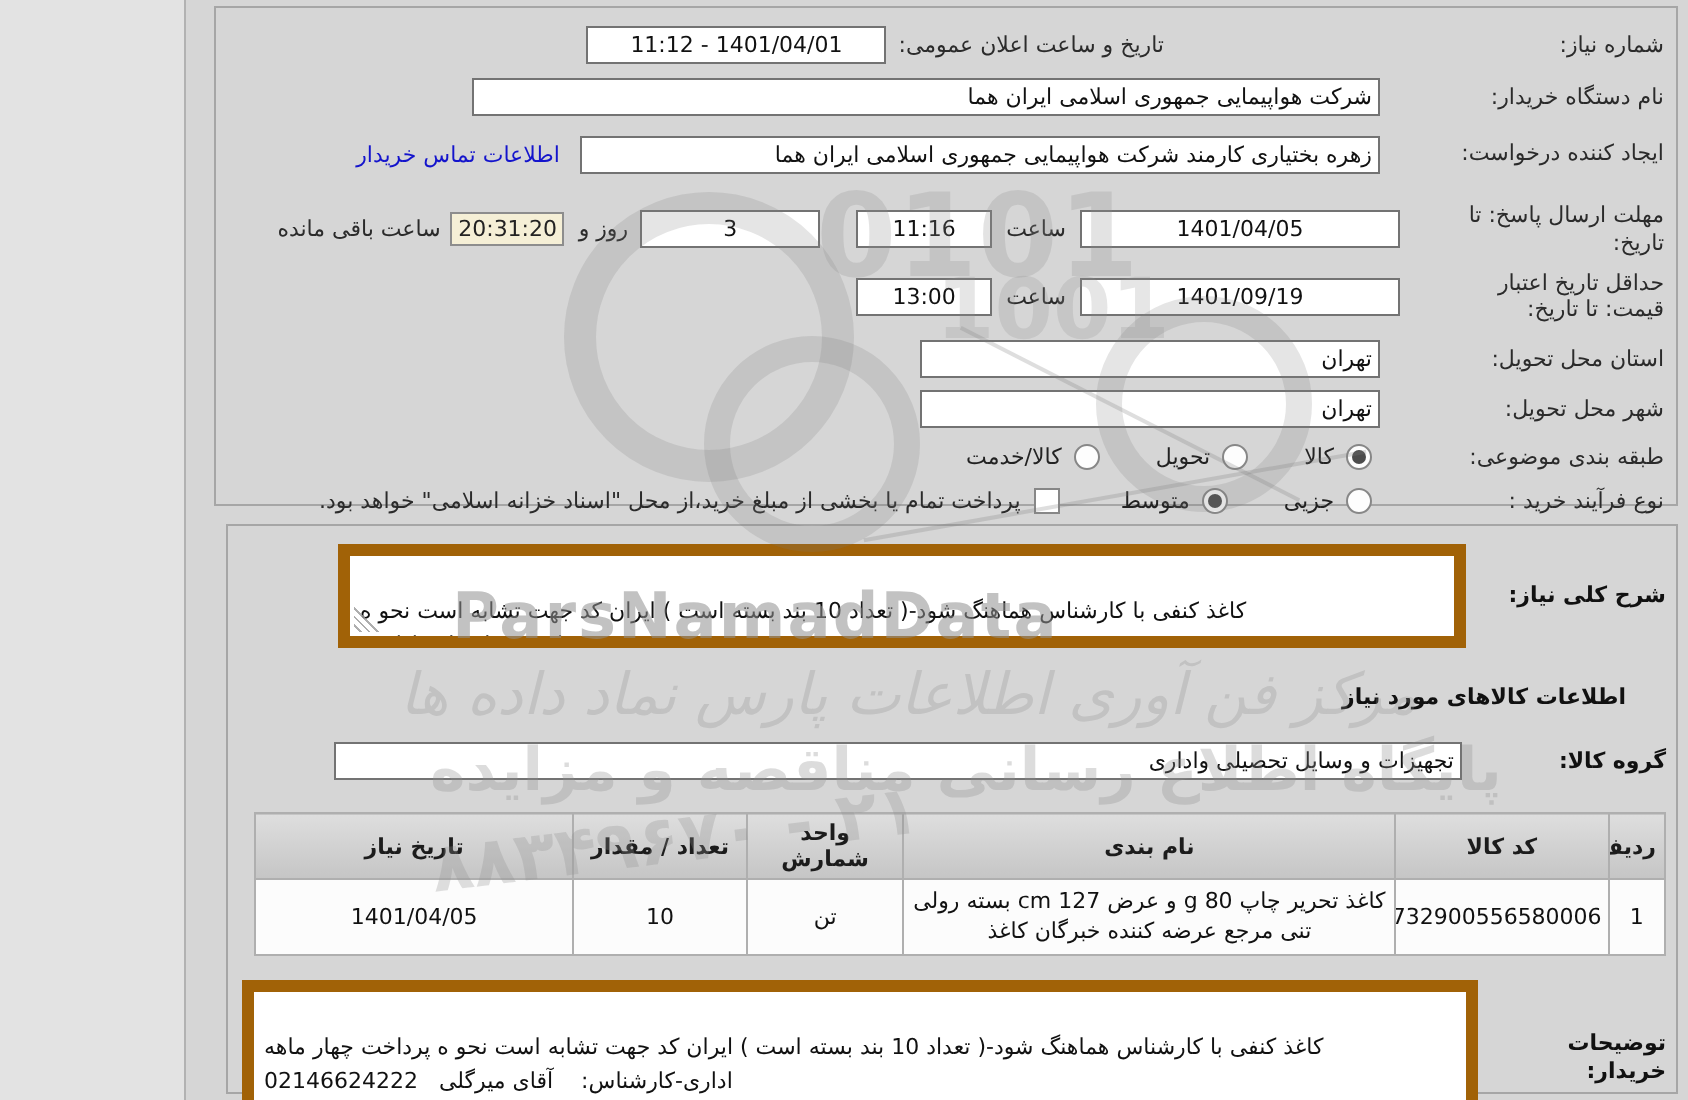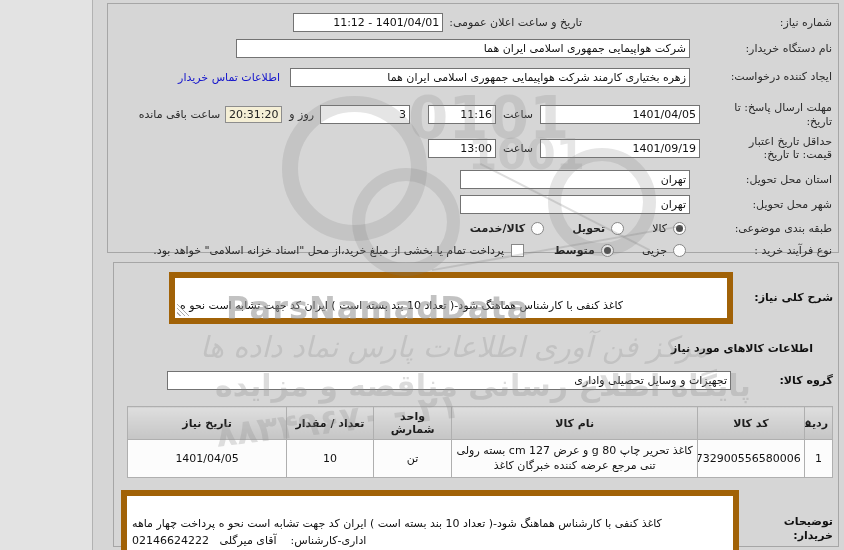--- a/index.html
+++ b/index.html
@@ -14,33 +14,33 @@
   .panel{position:absolute;border:1px solid #a6a6a6;box-sizing:border-box;z-index:1;}
   .panel-top{top:3px;right:5px;width:732px;height:250px;padding:5px 6px;}
   .panel-bottom{top:262px;right:5px;width:726px;height:285px;padding:5px 5px;}
   .frow{display:flex;align-items:center;}
   .lblcol{width:122px;flex:none;text-align:right;padding-left:20px;color:#2b2b2b;line-height:1.25;}
   .lbl{color:#2b2b2b;}
   .bold{font-weight:bold;color:#111;}
   .ipt{height:15px;border:1px solid #737373;background:#fff;color:#111;
     font:11px "DejaVu Sans",sans-serif;padding:1px 3px;box-sizing:content-box;line-height:15px;
     overflow:hidden;white-space:nowrap;}
-  .ctr{text-align:right;}
+  .ctr{text-align:center;}
   .rt{text-align:right;}
   .link{color:#1414cc;cursor:pointer;margin-right:10px;white-space:nowrap;}
   .cream{background:#f5efd6;border:1px solid #8d8d8d;width:55px;height:15px;line-height:15px;
     text-align:center;color:#222;flex:none;}
   .radio{width:11px;height:11px;border-radius:50%;border:1px solid #878787;background:#fdfdfd;
     position:relative;flex:none;}
   .radio.sel::after{content:"";position:absolute;left:2px;top:2px;right:2px;bottom:2px;
     background:#4c4c4c;border-radius:50%;}
   .chk{width:11px;height:11px;border:1px solid #878787;background:#fff;flex:none;}
   .opt-txt{margin-right:6px;margin-left:0;}
   .opt{display:flex;align-items:center;}
-  .gap28{margin-right:28px;font-weight:bold;}
+  .gap28{margin-right:28px;}
   .textarea{background:#fff;border:6px solid #a16207;padding:2px 5px;white-space:pre-wrap;
     line-height:1.55;position:relative;overflow:hidden;text-align:left;color:#111;box-sizing:border-box;}
   .resize-handle{position:absolute;left:2px;bottom:2px;width:13px;height:13px;
     background:repeating-linear-gradient(45deg,transparent 0 2px,#9a9a9a 2px 3px);
     clip-path:polygon(0 0,0 100%,100% 100%);opacity:.8;}
   table.items{border-collapse:collapse;table-layout:fixed;width:706px;}
   table.items th,table.items td{border:1px solid #afafaf;padding:3px 4px;text-align:center;
     font-size:11px;overflow:hidden;}
   table.items th{background:linear-gradient(#dedede,#c5c5c5);font-weight:bold;color:#1c1c1c;height:18px;}
   table.items td{background:#fcfcfc;color:#111;line-height:1.4;}
@@ -188,21 +188,21 @@
           <col style="width:106px">
           <col style="width:244px">
         <col style="width:78px">
           <col style="width:86px">
           <col style="width:158px">
       </colgroup>
       <tbody>
           <tr>
         <th>ردیف</th>
         <th>کد کالا</th>
-        <th>نام کالا</th>
+        <th>نام بندی</th>
         <th>واحد شمارش</th>
         <th>تعداد / مقدار</th>
         <th>تاریخ نیاز</th>
       </tr>
       <tr>
         <td>1</td>
         <td>0732900556580006</td>
         <td>کاغذ تحریر چاپ 80 g و عرض cm 127 بسته رولی تنی مرجع عرضه کننده خبرگان کاغذ</td>
         <td>تن</td>
         <td>10</td>

